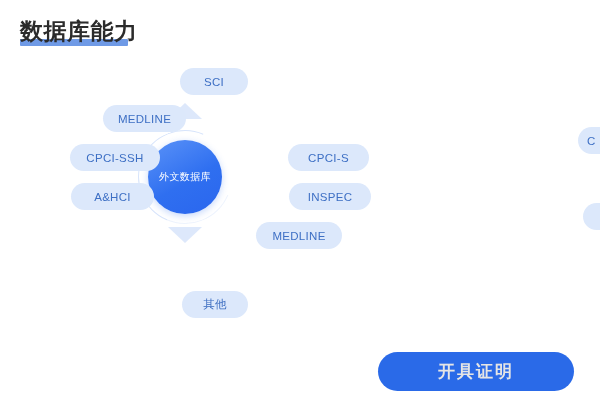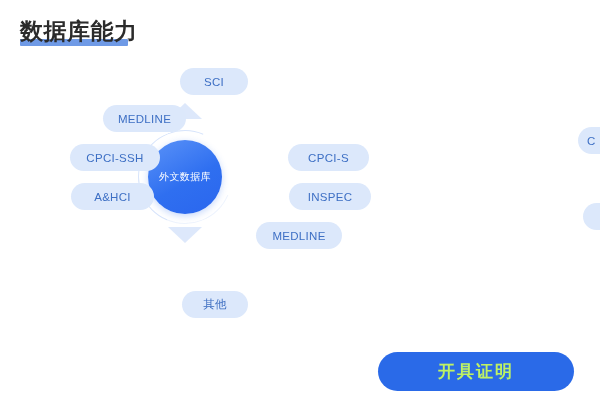--- a/index.html
+++ b/index.html
@@ -167,21 +167,21 @@
   
   .primary-button {
     position: absolute;
     left: 378px;
     top: 352px;
     width: 196px;
     height: 39px;
     border-radius: 20px;
     background: #2a6ae8;
     border: none;
-    color: #bef264;
+    color: #e5e5e5;
     font-size: 17px;
     font-weight: bold;
     letter-spacing: 2px;
     font-family: "Liberation Sans", "DejaVu Sans", sans-serif;
     cursor: pointer;
     display: flex;
     align-items: center;
     justify-content: center;
     padding: 0;
   }

